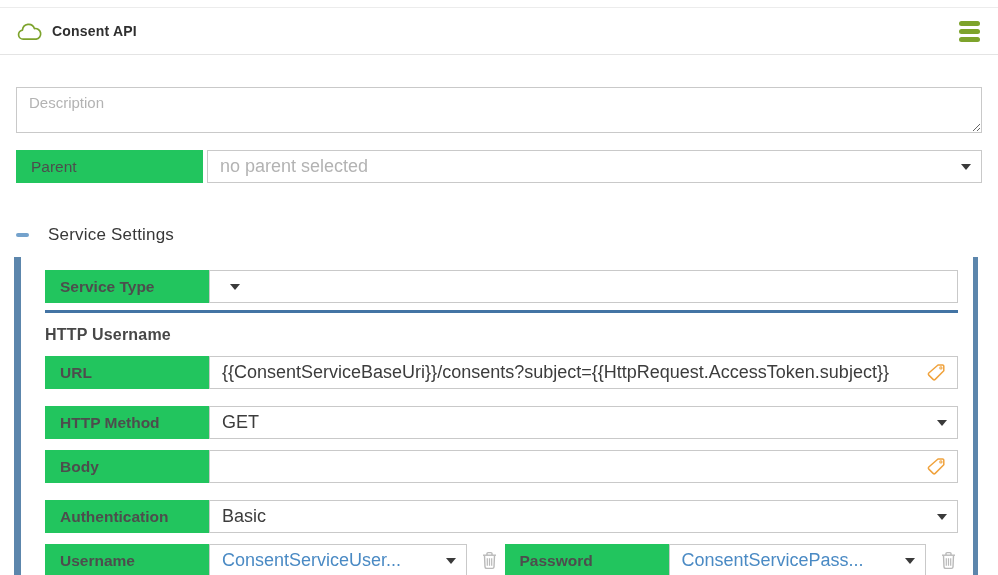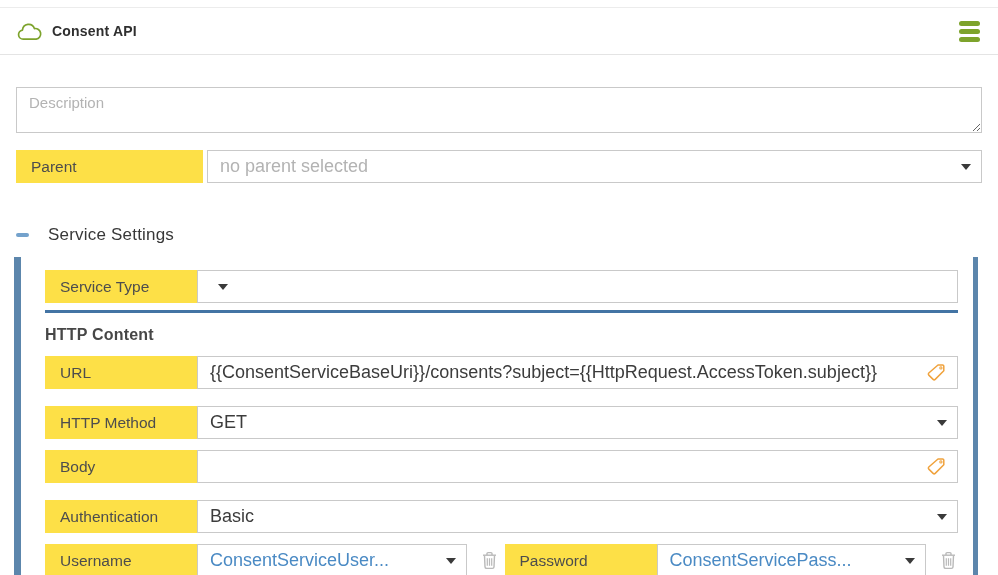--- a/index.html
+++ b/index.html
@@ -12,21 +12,21 @@
   
   .header { height: 47px; display: flex; align-items: center; justify-content: space-between;
             padding: 0 18px 0 16px; border-bottom: 1px solid #e4e4e4; }
   .header-left { display: flex; align-items: center; gap: 9px; }
   .page-title { font-size: 14px; font-weight: bold; color: #2f2f2f; letter-spacing: .2px; }
   .hamburger { display: flex; flex-direction: column; gap: 3px; cursor: pointer; padding: 2px 0; }
   .hamburger .bar { width: 21px; height: 5px; border-radius: 2.5px; background: #7da32c; }
 
   
   .row { display: flex; height: 33px; align-items: stretch; }
-  .row-label { background: #fde047; display: flex; align-items: center; padding: 0 12px 0 15px;
+  .row-label { background: #22c55e; display: flex; align-items: center; padding: 0 12px 0 15px;
                color: #4d4d4d; font-size: 15.5px; flex-shrink: 0; overflow: hidden; white-space: nowrap; }
   .control { flex: 1; min-width: 0; border: 1px solid #c9c9c9; background: #fff; display: flex;
              align-items: center; padding: 0 10px 0 12px; font-size: 18px; color: #3c3c3c; }
   .control .value { flex: 1; min-width: 0; overflow: hidden; white-space: nowrap; }
   .select { cursor: pointer; }
   .caret { width: 0; height: 0; border-left: 5px solid transparent; border-right: 5px solid transparent;
            border-top: 6px solid #3a3a3a; flex-shrink: 0; margin-left: 8px; }
   .placeholder { color: #b3b3b3; }
   .link-blue { color: #4a8ac4; }
 
@@ -40,21 +40,21 @@
 
   
   .section-heading { display: flex; align-items: center; margin: 40px 16px 0; height: 24px; }
   .minus-icon { width: 13px; height: 4px; border-radius: 2px; background: #74a2cc; cursor: pointer; flex-shrink: 0; }
   .section-heading h2 { font-size: 17px; font-weight: normal; color: #383838; margin-left: 19px; letter-spacing: .2px; }
 
   
   .panel { margin: 10px 16px 0 14px; width: 964px; height: 340px; background: #fff;
            border-left: 7px solid #5c86ac; border-right: 5px solid #5c86ac;
            padding: 13px 15px 0 24px; }
-  .panel .row-label { width: 152px; }
+  .panel .row-label { width: 164px; font-weight: bold; }
   .blue-divider { height: 3px; background: #4374a4; margin-top: 7px; }
   .sub-heading { font-size: 16px; font-weight: bold; color: #474747; margin: 13px 0 12px; letter-spacing: .2px; }
 
   .two-col { display: flex; gap: 6px; }
   .two-col .col { flex: 1; display: flex; min-width: 0; height: 33px; }
 
   .mt17 { margin-top: 17px; }
   .mt11 { margin-top: 11px; }
 
   .tag-btn { flex-shrink: 0; margin-left: 8px; display: flex; align-items: center; cursor: pointer; }
@@ -103,21 +103,21 @@
 
     <div class="row">
       <div class="row-label">Service Type</div>
       <div class="control select">
         <span class="caret"></span>
       </div>
     </div>
 
     <div class="blue-divider"></div>
 
-    <div class="sub-heading">HTTP Content</div>
+    <div class="sub-heading">HTTP Username</div>
 
     <div class="row">
       <div class="row-label">URL</div>
       <div class="control">
         <span class="value">{{ConsentServiceBaseUri}}/consents?subject={{HttpRequest.AccessToken.subject}}</span>
         <span class="tag-btn">
           <svg width="21" height="21" viewBox="0 0 21 21">
             <path d="M12 3 h4.6 a1.2 1.2 0 0 1 1.2 1.2 V8.8 l-8.6 8.6 a1.5 1.5 0 0 1 -2.1 0 l-4.3 -4.3 a1.5 1.5 0 0 1 0 -2.1 z" fill="none" stroke="#f0a23c" stroke-width="1.5" stroke-linejoin="round"></path>
             <circle cx="14.9" cy="5.9" r="1.1" fill="none" stroke="#f0a23c" stroke-width="1.1"></circle>
           </svg>

